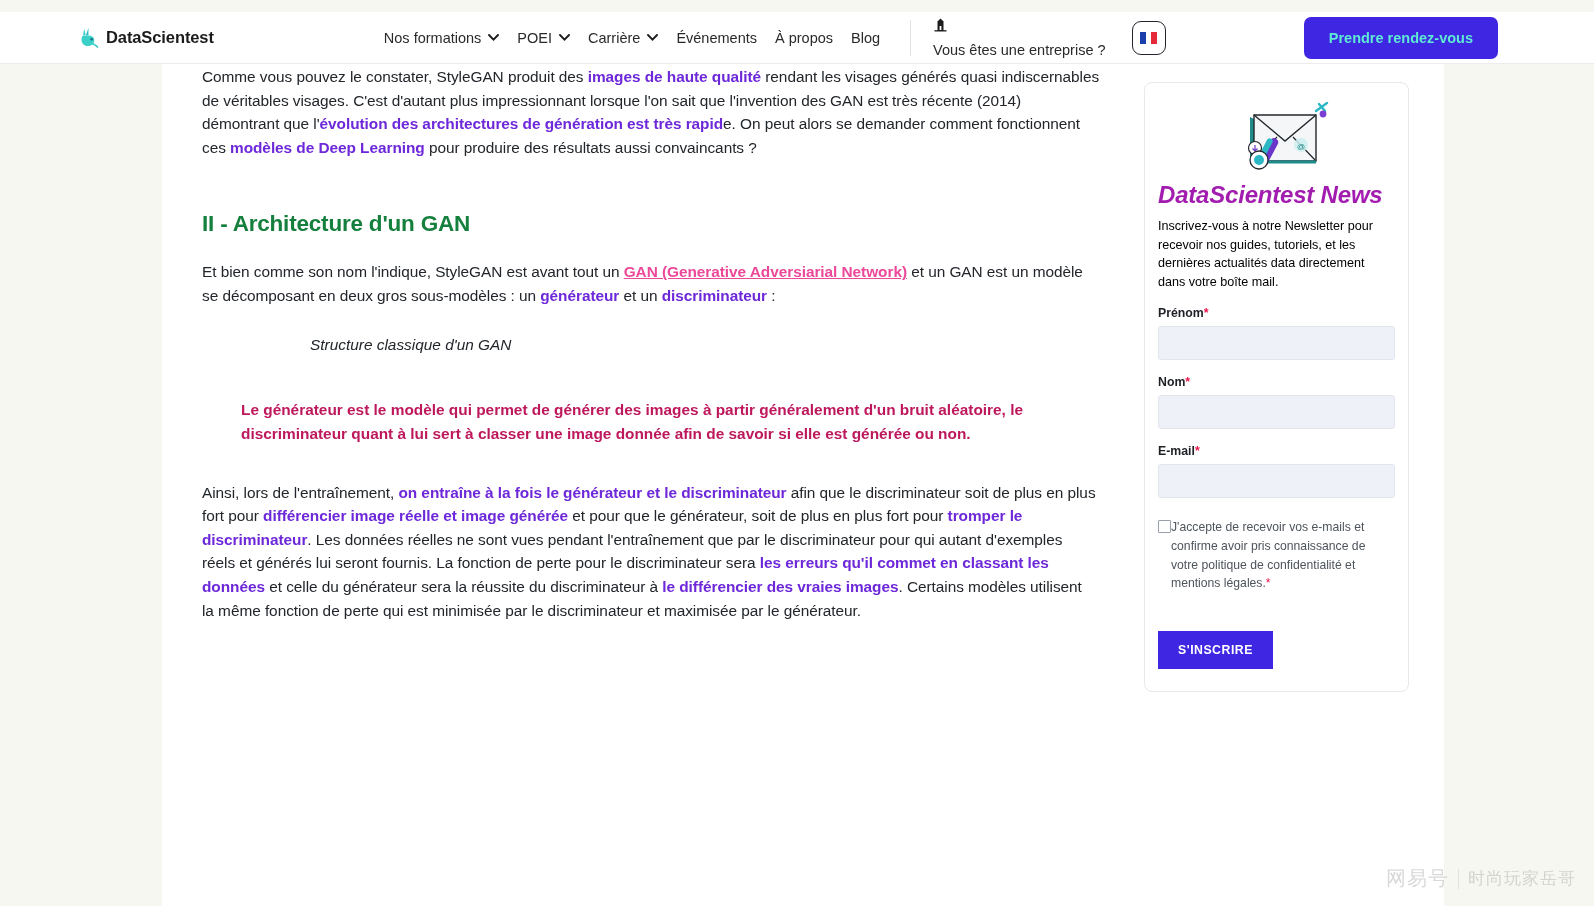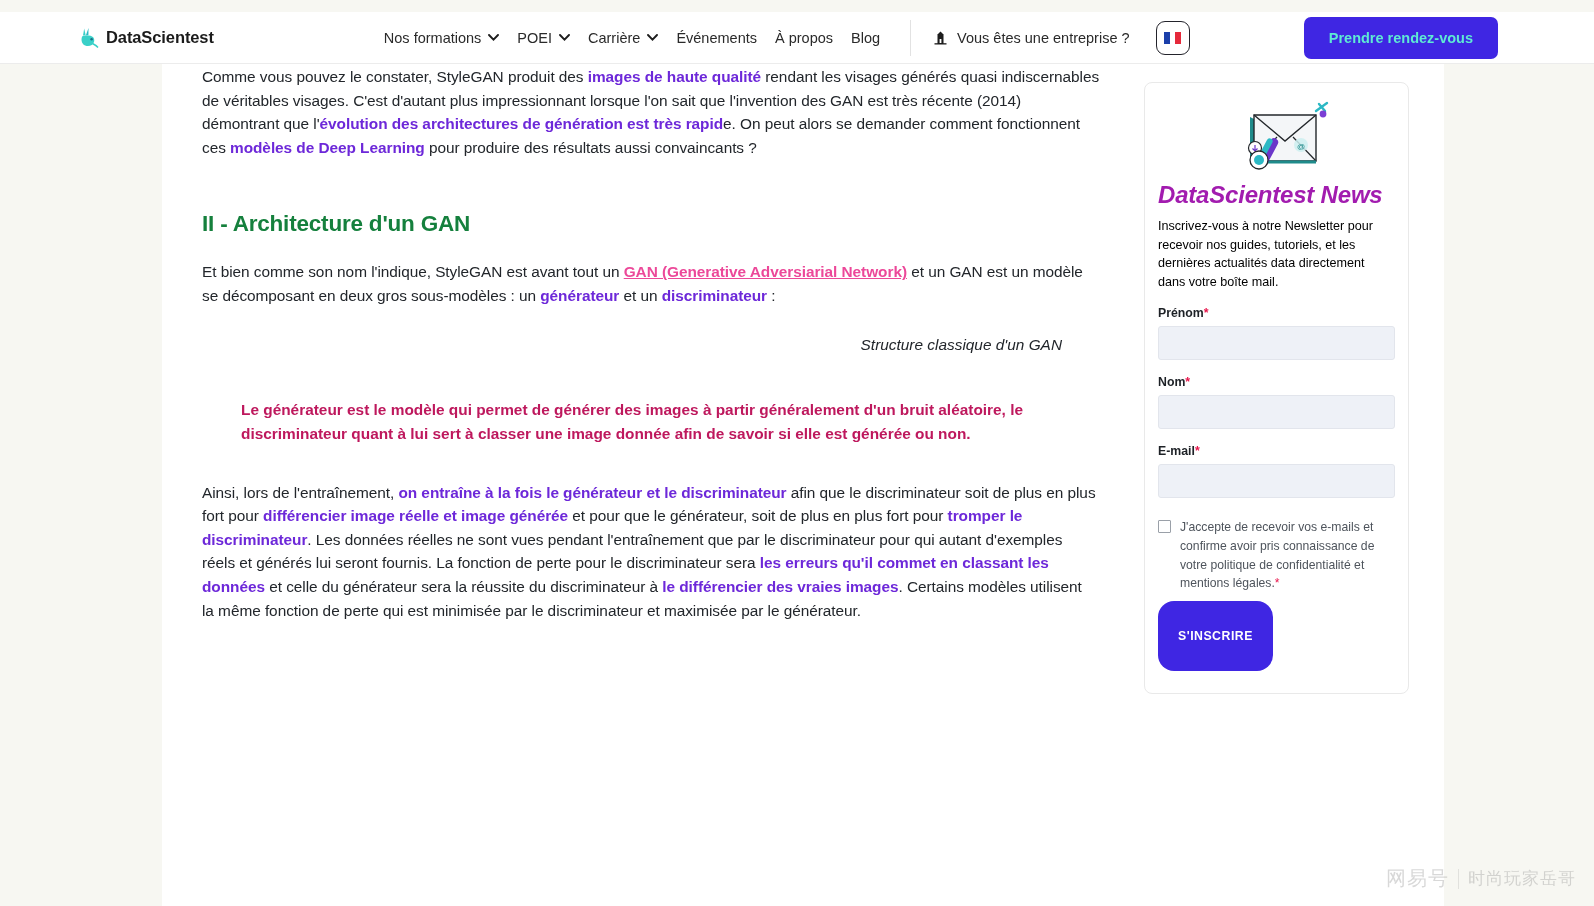--- a/index.html
+++ b/index.html
@@ -66,27 +66,28 @@
   }
 
   .hdr-divider {
     width: 1px;
     height: 36px;
     background: #e2e2e2;
     margin-left: 30px;
   }
   .entreprise {
     display: flex;
-    align-items: flex-end;
+    align-items: flex-start;
     gap: 9px;
     margin-left: 22px;
     font-size: 14.5px;
     color: #2a2a2a;
     white-space: nowrap;
     cursor: pointer;
+    flex-direction: column;
   }
   .bldg-icon { width: 15px; height: 16px; display:block; }
 
   .lang-btn {
     margin-left: 26px;
     width: 34px; height: 34px;
     border: 1.6px solid #23232b;
     border-radius: 9px;
     display: flex;
     align-items: center;
@@ -208,21 +209,21 @@
   }
   #edge-label {
     position: absolute;
     left: 243px; top: 124px;
     font-size: 12.4px;
     color: #2b2b2b;
     white-space: nowrap;
   }
   #fig-caption {
     margin-top: 6px;
-    text-align: right;
+    text-align: left;
     width: 900px;
     font-size: 15.4px;
     font-style: italic;
     color: #22262b;
     margin-left: -40px;
     padding-left: 148px;
   }
 
   
   #pullquote {
@@ -282,47 +283,46 @@
     background: #eef1f7;
     border: 1px solid #e2e5ec;
     border-radius: 3px;
     font-family: "Liberation Sans", sans-serif;
     font-size: 13px;
     padding: 0 8px;
     color: #1d2126;
   }
   #consent-row {
     display: flex;
-    gap: 9px;
     margin-top: 20px;
   }
   #consent-box {
     flex: 0 0 auto;
     width: 13px; height: 13px;
     margin-top: 2px;
     border: 1px solid #9aa0a8;
     background: #fff;
     border-radius: 1px;
     cursor: pointer;
   }
   #consent-text {
     font-size: 12.2px;
     line-height: 18.6px;
     color: #4e545c;
   }
   #signup-btn {
-    margin-top: 8px;
+    margin-top: 38px;
     background: #3f26e3;
     color: #fff;
     border: none;
-    border-radius: 16px;
+    border-radius: 0;
     font-size: 12.3px;
     font-weight: 700;
     letter-spacing: 0.5px;
-    padding: 28px 20px;
+    padding: 12px 20px;
     cursor: pointer;
     font-family: "Liberation Sans", sans-serif;
   }
 
   
   #watermark {
     position: absolute;
     right: 18px;
     bottom: 14px;
     display: flex;

